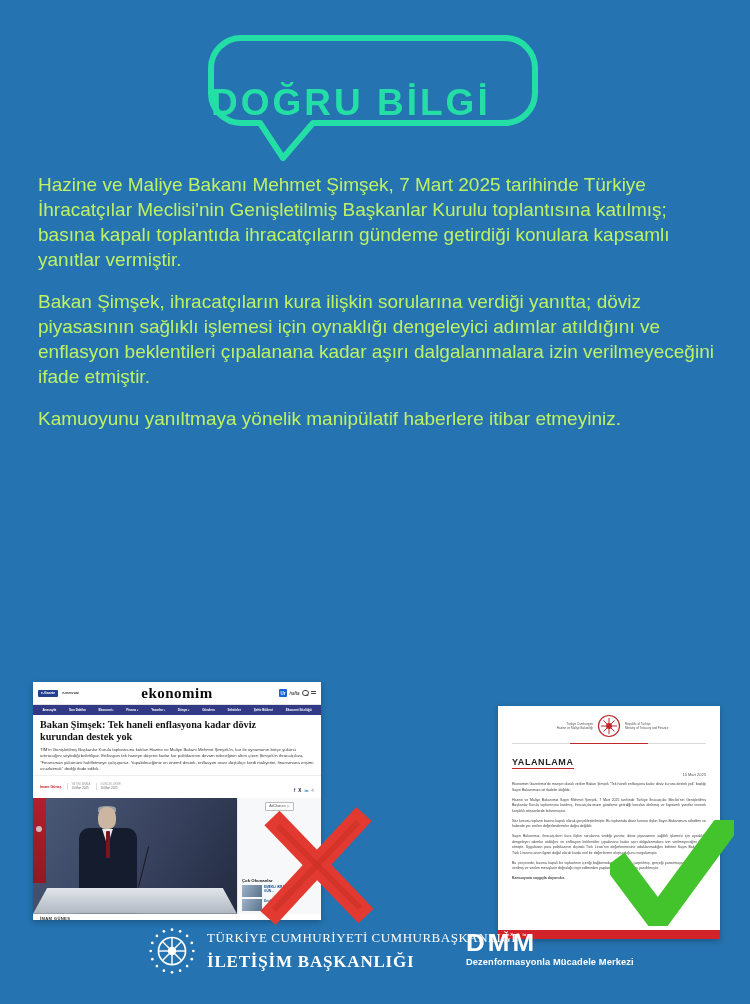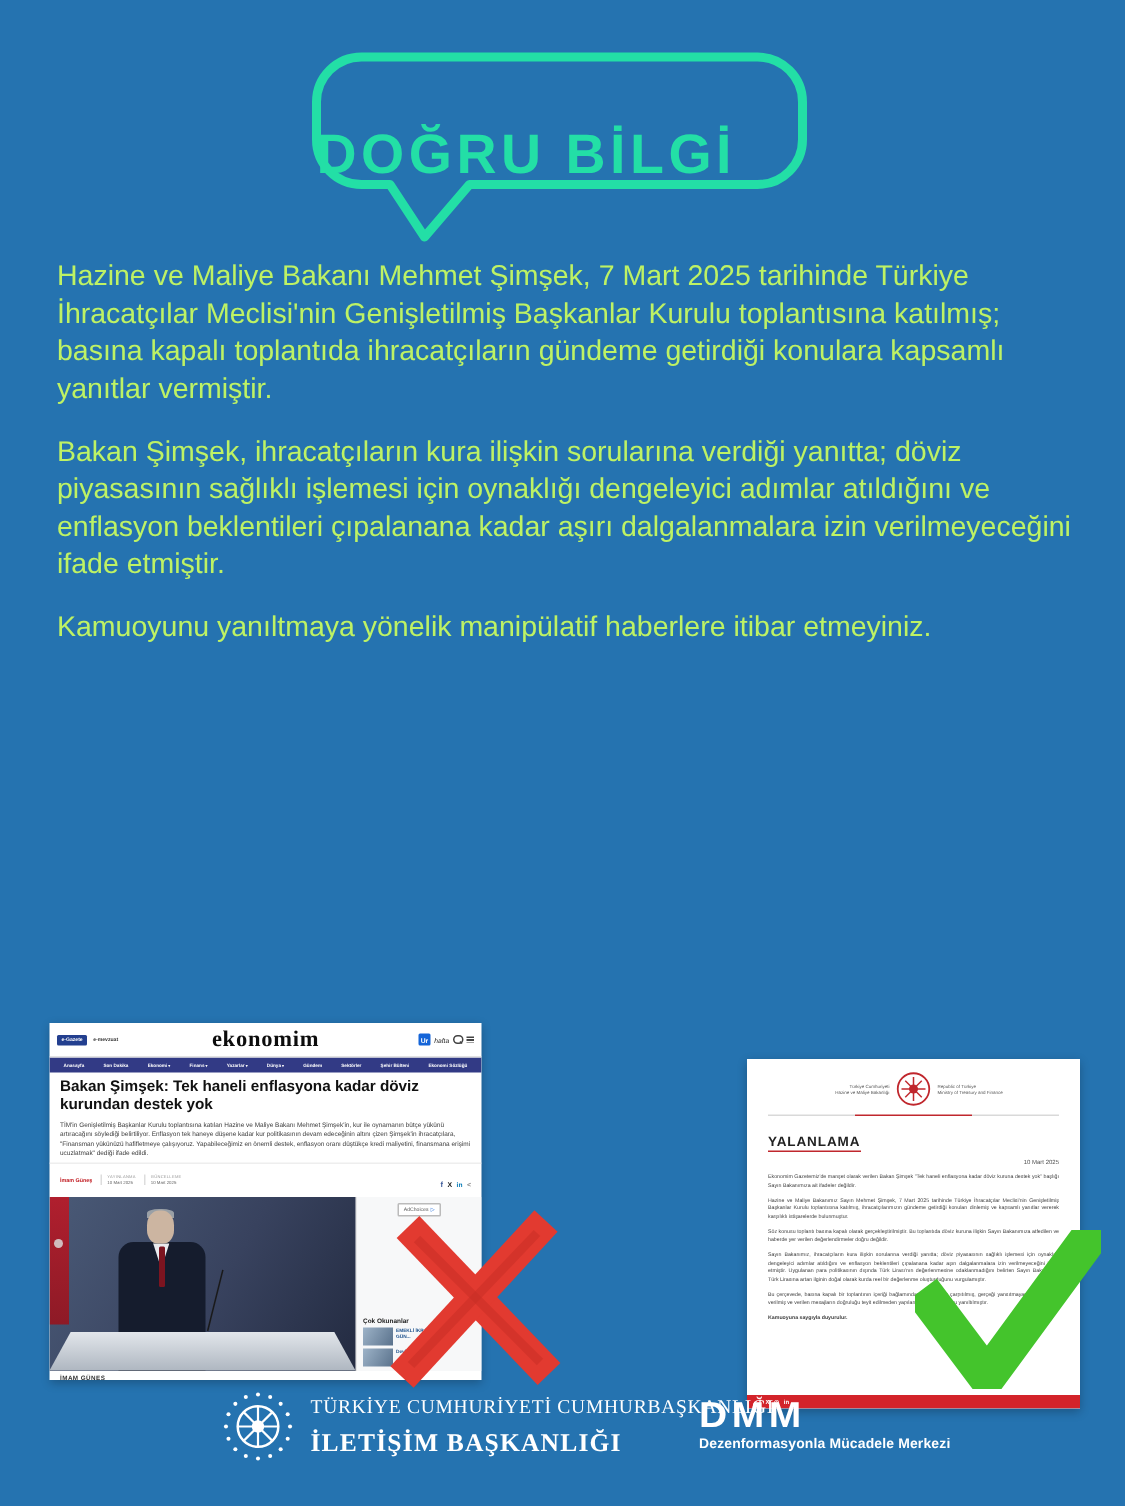--- a/index.html
+++ b/index.html
@@ -30,21 +30,21 @@
   .corner{margin-left:auto;display:flex;align-items:center;gap:2.5px;z-index:2;}
   .corner-logo{width:8px;height:8px;background:#1565d8;color:#fff;font-size:4.5px;font-weight:bold;
     display:flex;align-items:center;justify-content:center;border-radius:1px;}
   .corner-label{font-size:4.5px;color:#222;font-style:italic;}
   .ic-search{width:4.5px;height:4.5px;border:.8px solid #444;border-radius:50%;position:relative;display:inline-block;}
   .ic-search::after{content:"";position:absolute;width:.9px;height:2.4px;background:#444;left:3.6px;top:3.4px;transform:rotate(-45deg);}
   .ic-menu{width:5px;height:4px;display:inline-block;background:repeating-linear-gradient(#444 0 1px,transparent 1px 2px);}
   .news-nav{height:10px;background:#323a85;display:flex;align-items:center;justify-content:space-around;padding:0 3px;}
   .news-nav span{color:#fff;font-size:3.1px;font-weight:bold;white-space:nowrap;}
   .caret::after{content:" ▾";font-size:2.6px;}
-  .news-headline{padding:4px 19px 2px 7px;font-size:10.2px;line-height:12px;font-weight:bold;color:#111;}
+  .news-headline{padding:4px 19px 2px 7px;font-size:10.2px;line-height:12px;font-weight:bold;color:#111;font-family:Liberation Serif, serif;}
   .news-summary{padding:2px 7px;font-size:4.3px;line-height:6.4px;color:#3c3c3c;}
   .byline{display:flex;align-items:center;padding:2px 7px;gap:5px;border-top:.5px solid #eee;}
   .author{color:#c22026;font-size:3.6px;font-weight:bold;}
   .stamp{border-left:.5px solid #ddd;padding-left:4px;}
   .stamp .lbl{font-size:2.7px;color:#999;letter-spacing:.2px;}
   .stamp .val{font-size:2.9px;color:#666;}
   .social{margin-left:auto;display:flex;gap:3px;align-items:center;}
   .ic-fb::before{content:"f";color:#3b5998;font-weight:bold;font-size:5px;}
   .ic-x::before{content:"X";color:#111;font-weight:bold;font-size:4.6px;}
   .ic-in::before{content:"in";color:#0077b5;font-weight:bold;font-size:4.4px;}

